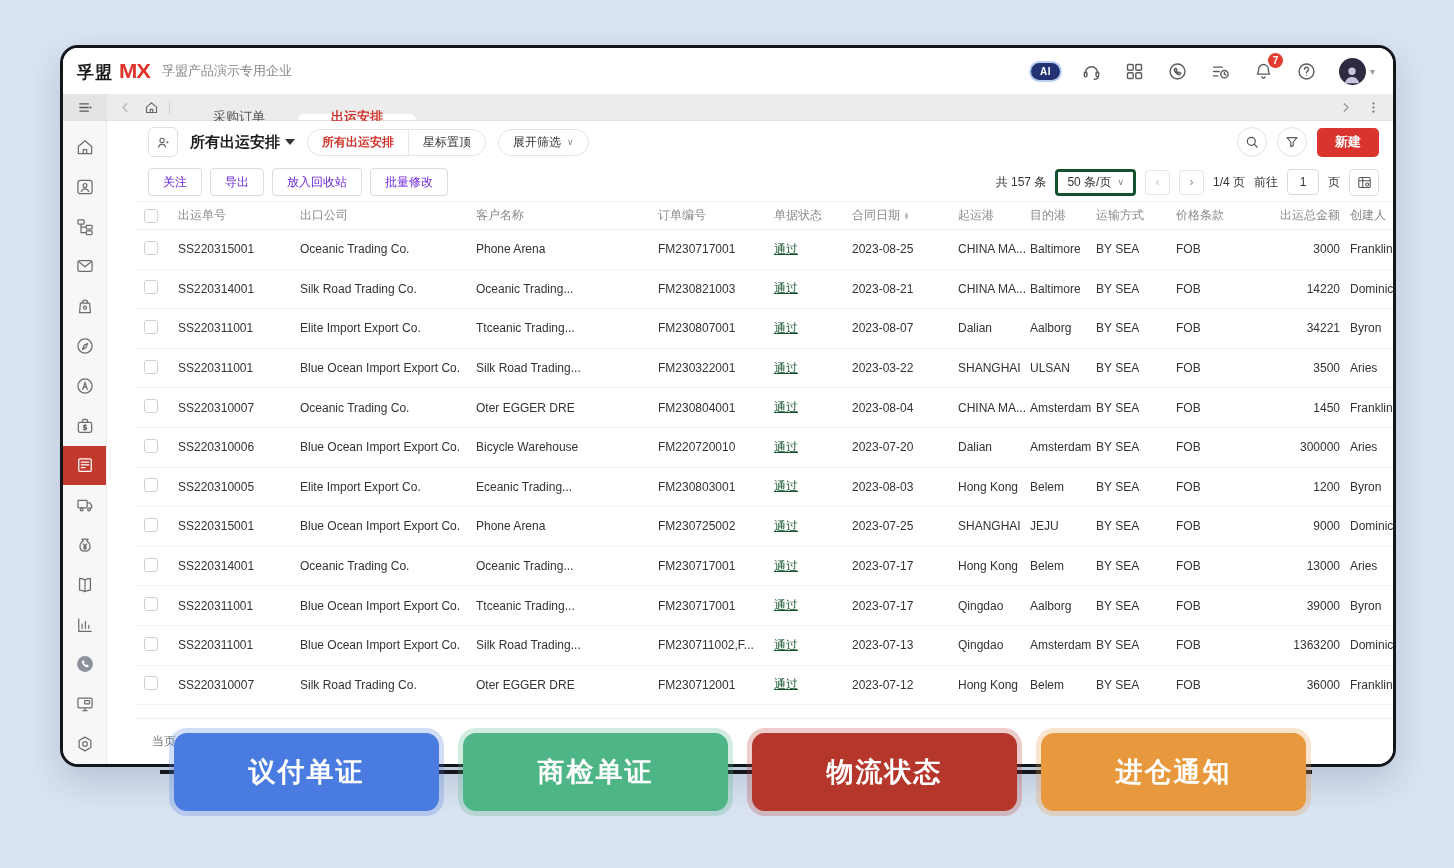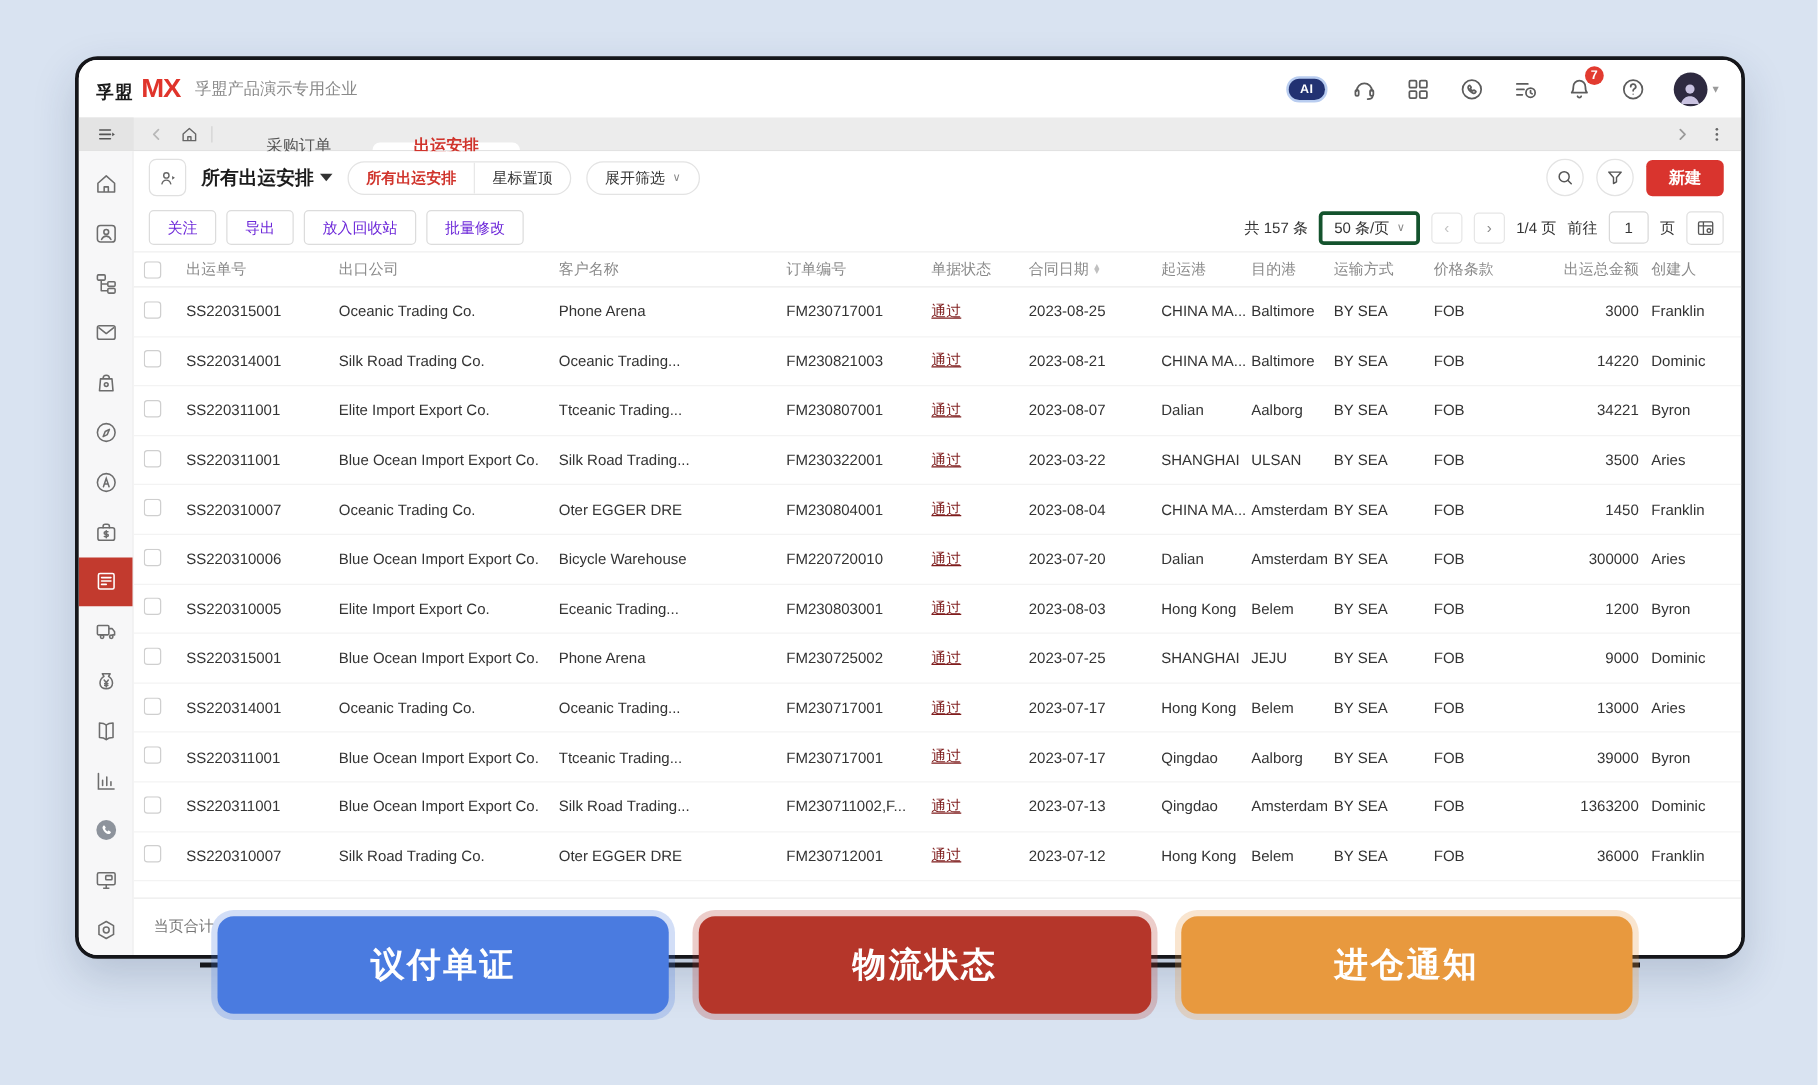--- a/index.html
+++ b/index.html
@@ -12,21 +12,21 @@
   .app-window {
     position:absolute; left:60px; top:45px; width:1336px; height:722px;
     background:#fff; border:3px solid #15161a; border-radius:18px;
     box-shadow:0 14px 34px rgba(30,50,90,.18); overflow:hidden;
     display:flex; flex-direction:column;
   }
 
   
   .app-header { height:46px; flex:0 0 46px; display:flex; align-items:center; padding:0 18px 0 14px; background:#fff; }
   .logo { display:flex; align-items:baseline; gap:6px; }
-  .logo-cn { font-size:14px; font-weight:700; color:#1a1a1a; letter-spacing:1px; }
+  .logo-cn { font-size:17px; font-weight:700; color:#1a1a1a; letter-spacing:1px; }
   .logo-mx { font-size:22px; font-weight:700; color:#e0342b; letter-spacing:-1px; transform:scaleY(.95); }
   .company-title { margin-left:12px; font-size:13px; color:#8a8a8a; }
   .header-right { margin-left:auto; display:flex; align-items:center; gap:21px; }
   .hicon { width:22px; height:22px; color:#5c5c5c; display:flex; align-items:center; justify-content:center; cursor:pointer; }
   .hicon svg { width:21px; height:21px; }
   .ai-pill { background:#223272; color:#fff; font-size:10px; font-weight:700; border-radius:10px; padding:3px 9px; letter-spacing:.5px; box-shadow:0 0 0 2px #b9cdf0; cursor:pointer; }
   .bell-wrap { position:relative; }
   .badge { position:absolute; top:-7px; right:-8px; min-width:15px; height:15px; border-radius:8px; background:#e23b30; color:#fff; font-size:10px; font-weight:700; display:flex; align-items:center; justify-content:center; padding:0 3px; }
   .avatar-wrap { display:flex; align-items:center; gap:4px; cursor:pointer; }
   .avatar { width:27px; height:27px; border-radius:50%; background:#2e2a40; overflow:hidden; display:flex; align-items:flex-end; justify-content:center; }
@@ -39,21 +39,21 @@
   .tab-nav { display:flex; align-items:center; gap:10px; padding:0 10px; color:#8f8f8f; }
   .tab-nav .vdiv { width:1px; height:13px; background:#d2d2d2; }
   .tnav-icon { width:16px; height:16px; display:flex; align-items:center; justify-content:center; cursor:pointer; }
   .tnav-icon svg { width:15px; height:15px; }
   .tabs { display:flex; align-items:stretch; }
   .tab { min-width:118px; padding:0 26px; display:flex; align-items:center; justify-content:center; font-size:13px; color:#555; cursor:pointer;margin-top:20px; }
   .tab.active { background:#fff; color:#d0342c; font-weight:700; border-radius:6px 6px 0 0; }
   .tab-row-right { margin-left:auto; display:flex; align-items:center; gap:12px; padding-right:12px; color:#8f8f8f; }
 
   
-  .app-body { flex:1; display:flex; min-height:0; }
+  .app-body { flex:1; display:flex; min-height:0;gap:29px; }
   .sidebar { width:44px; flex:0 0 44px; background:#f7f7f8; border-right:1px solid #ececec; display:flex; flex-direction:column; align-items:stretch; padding-top:6px; }
   .side-item { height:40px; display:flex; align-items:center; justify-content:center; color:#6d6d6d; cursor:pointer; }
   .side-item svg { width:20px; height:20px; }
   .side-item.active { background:#c23a2e; color:#fff; }
 
   .main { flex:1; display:flex; flex-direction:column; min-width:0; background:#fff; }
 
   
   .filter-row { height:42px; flex:0 0 42px; display:flex; align-items:center; gap:12px; padding:0 14px 0 12px; }
   .icon-box { width:30px; height:30px; border:1px solid #e0e0e0; border-radius:6px; display:flex; align-items:center; justify-content:center; color:#666; cursor:pointer; background:#fff; }
@@ -86,21 +86,21 @@
   .thead { height:29px; flex:0 0 29px; border-top:1px solid #f0f0f0; border-bottom:1px solid #ececec; font-size:12px; color:#8a8a8a; }
   .hcell { padding-right:6px; white-space:nowrap; overflow:hidden; display:flex; align-items:center; gap:3px; }
   .hcell.num { justify-content:flex-end; padding-right:4px; }
   .sorter { display:flex; flex-direction:column; line-height:.5; font-size:7px; color:#c0c0c0; cursor:pointer; }
   .tbody { flex:0 0 auto; }
   .trow { height:39.6px; border-bottom:1px solid #f3f3f3; font-size:12px; color:#333; cursor:default; }
   .cell { padding-right:6px; white-space:nowrap; overflow:hidden; text-overflow:clip; }
   .cell.num { text-align:right; padding-right:4px; }
   .cell.creator { padding-left:6px; }
   .checkbox { width:14px; height:14px; border:1.5px solid #cfcfcf; border-radius:3px; display:inline-block; cursor:pointer; background:#fff; }
-  .status-link { color:#7f1d1d; text-decoration:underline; cursor:pointer; }
+  .status-link { color:#14532d; text-decoration:underline; cursor:pointer; }
   .filler { flex:1; }
   .summary-row { flex:0 0 46px; border-top:1px solid #ececec; display:flex; align-items:center; font-size:12px; color:#777; padding:0 14px 0 16px; position:relative; }
   .summary-total { position:absolute; right:96px; top:12px; color:#666; }
 
   
   .flow-wrap { position:absolute; left:174px; top:732px; width:1132px; height:80px; display:flex; gap:24px; align-items:center; z-index:20; }
   .flow-wrap::before { content:""; position:absolute; left:-14px; right:-6px; top:50%; height:4px; margin-top:-2px; background:#15161a; z-index:0; }
   .flow-btn { position:relative; z-index:1; flex:1; height:78px; border:none; border-radius:13px; color:#fff; font-size:27px; font-weight:700; font-family:inherit; letter-spacing:2px; cursor:pointer; }
 </style>
 </head>
@@ -618,20 +618,21 @@
         </div>
 
       </div>
     </div>
   </div>
 
   <div class="flow-wrap">
 
       <button class="flow-btn" style="background: rgb(74, 123, 224); box-shadow: rgba(74, 123, 224, 0.25) 0px 0px 0px 5px;">议付单证</button>
 
+      <button class="flow-btn" style="background: rgb(78, 181, 134); box-shadow: rgba(78, 181, 134, 0.25) 0px 0px 0px 5px;">商检单证</button>
 
 
       <button class="flow-btn" style="background: rgb(181, 54, 42); box-shadow: rgba(181, 54, 42, 0.25) 0px 0px 0px 5px;">物流状态</button>
 
       <button class="flow-btn" style="background: rgb(232, 153, 62); box-shadow: rgba(232, 153, 62, 0.25) 0px 0px 0px 5px;">进仓通知</button>
     </div>
 
 </div>
 
 </body></html>

